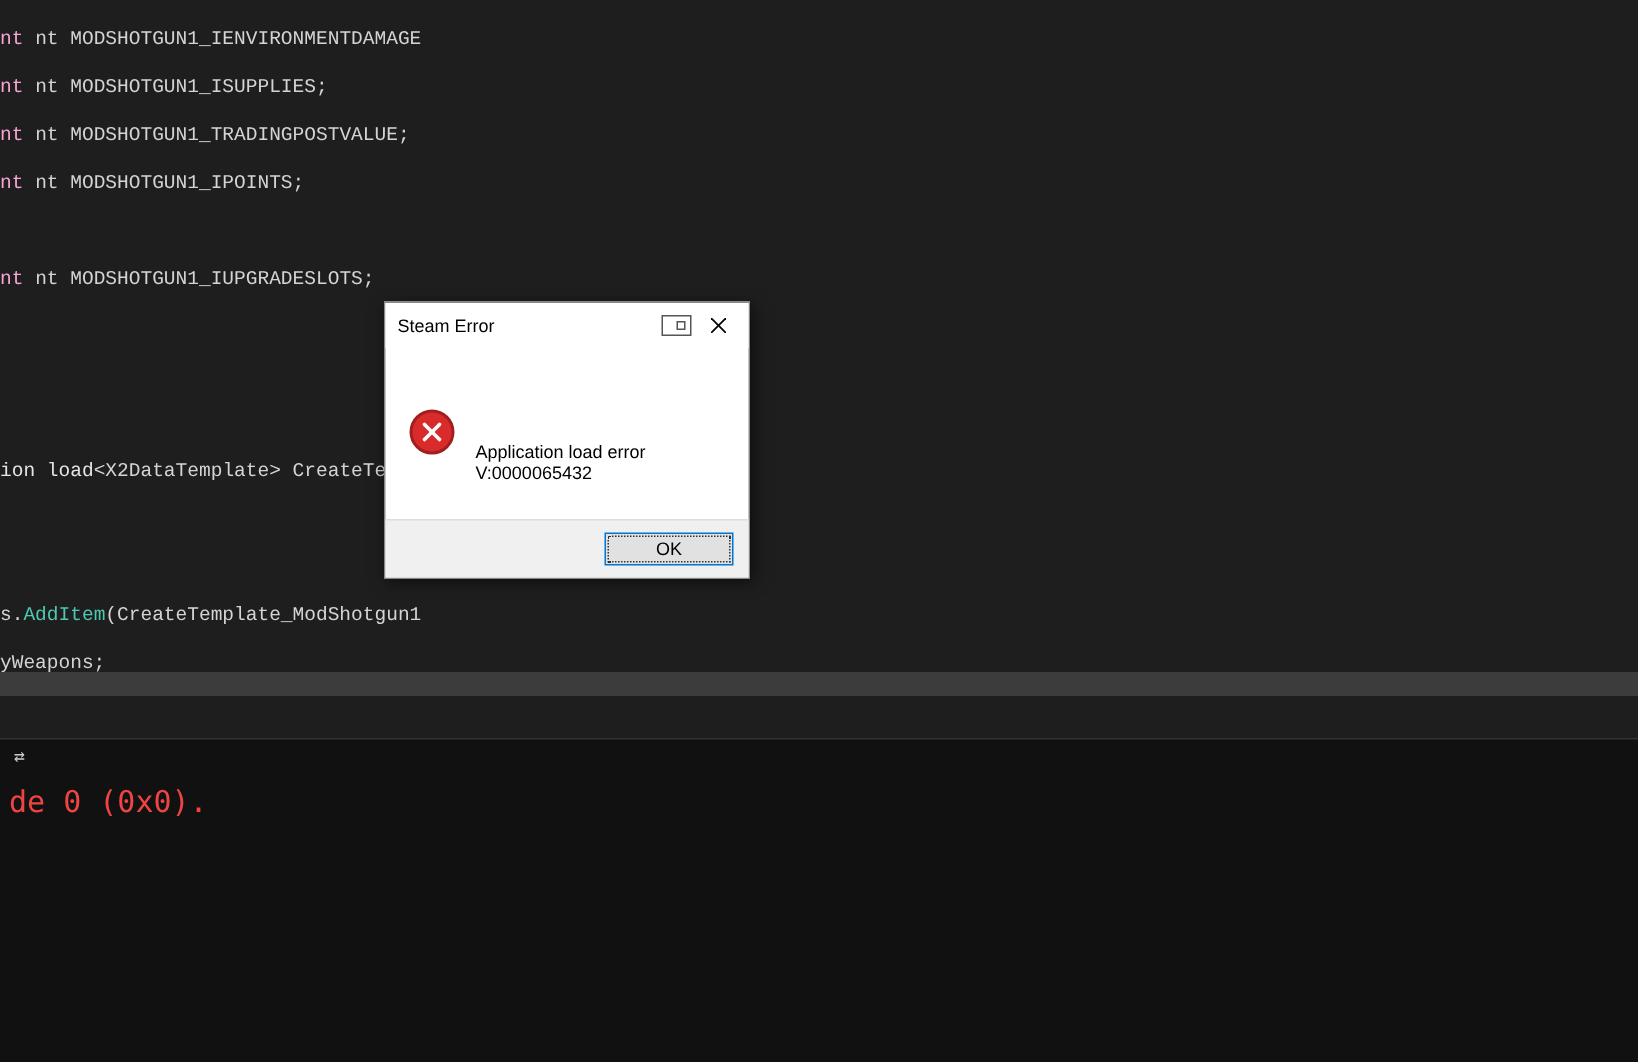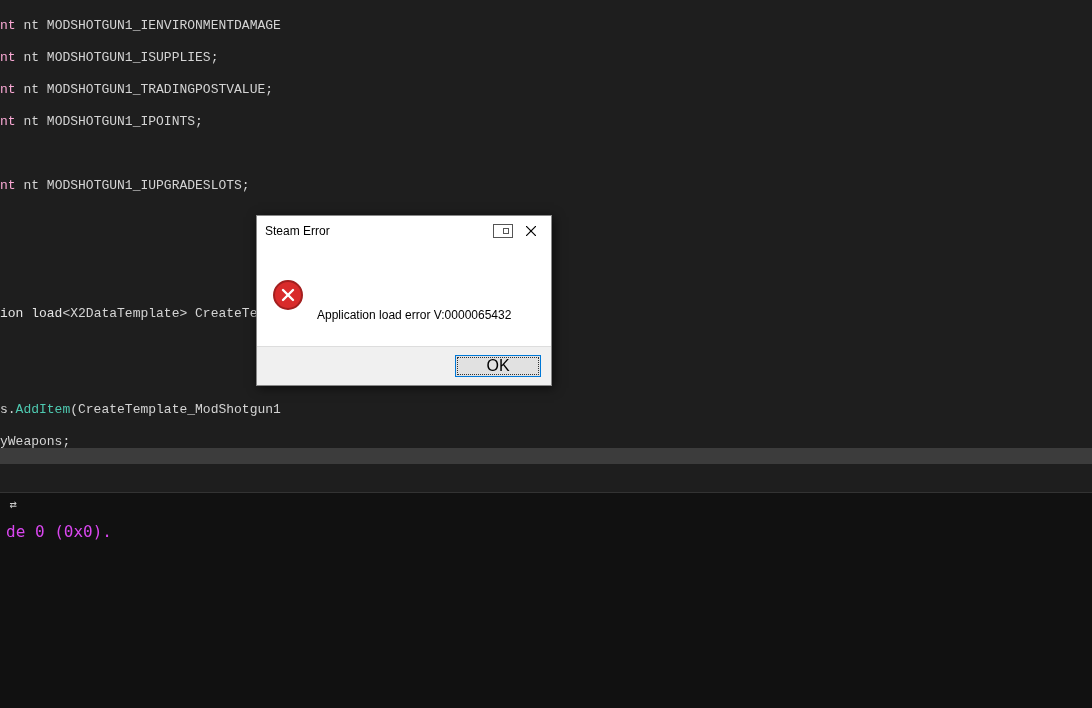--- a/index.html
+++ b/index.html
@@ -50,31 +50,31 @@
       color: #ccc;
       margin-bottom: 6px;
     }
     .output-icon {
       display: inline-block;
       width: 14px;
       text-align: center;
     }
     .output-text {
       font-family: Consolas, monospace;
-      font-size: 16px;
-      color: #d946ef;
+      font-size: 20px;
+      color: #ef4444;
       padding-top: 4px;
     }
 
     
     .dialog {
       position: absolute;
       left: 256px;
-      top: 215px;
-      width: 296px;
+      top: 201px;
+      width: 244px;
       background: #ffffff;
       border: 1px solid #888;
       box-shadow: 2px 2px 10px rgba(0,0,0,0.6);
       font-family: 'Segoe UI', Tahoma, sans-serif;
       z-index: 100;
     }
     .dialog-titlebar {
       display: flex;
       align-items: center;
       height: 30px;
@@ -135,21 +135,21 @@
       display: flex;
       justify-content: flex-end;
     }
     .ok-btn {
       width: 86px;
       height: 22px;
       background: #e1e1e1;
       border: 1px solid #0078d7;
       outline: 1px dotted #333;
       outline-offset: -3px;
-      font-size: 16px;
+      font-size: 12px;
       color: #000;
       cursor: pointer;
       font-family: 'Segoe UI', Tahoma, sans-serif;
     }
   </style>
 </head>
 <body>
 
 <div class="editor">
 <span class="line"><span class="kw-type">nt</span> <span>nt MODSHOTGUN1_IENVIRONMENTDAMAGE</span></span>

